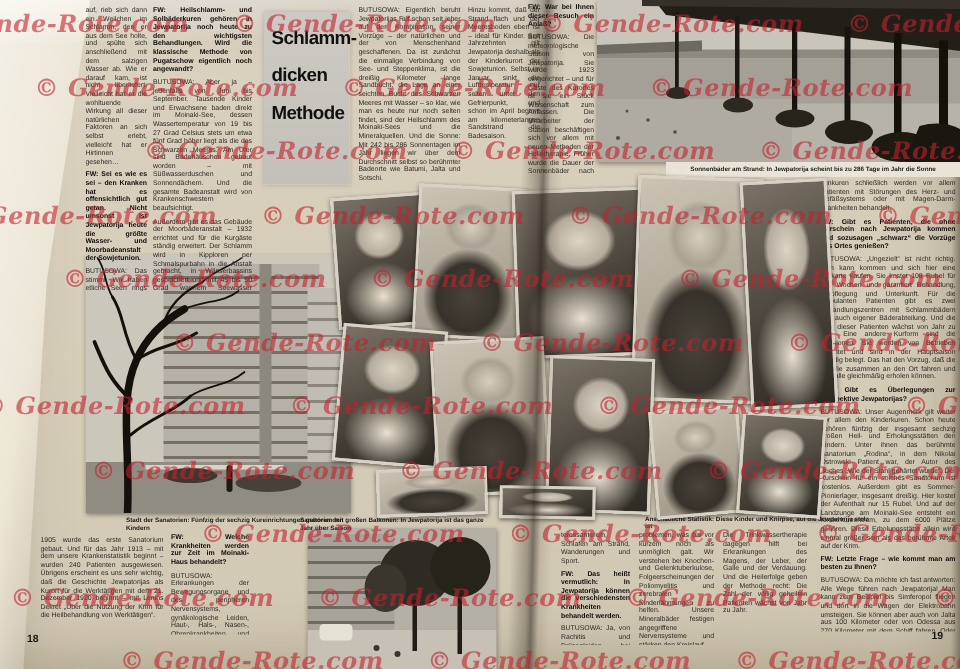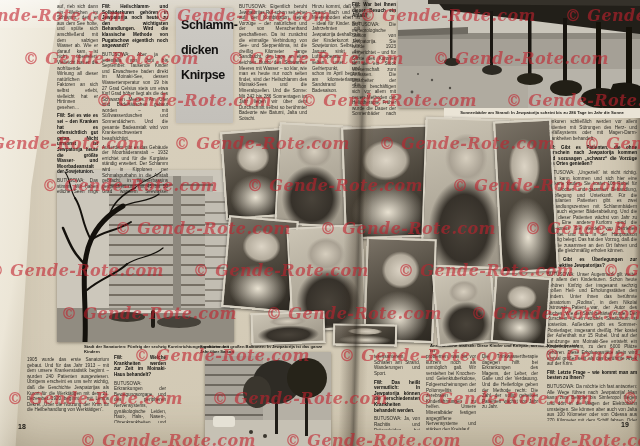--- a/index.html
+++ b/index.html
@@ -60,21 +60,21 @@
     </div>
   <div class="col" style="left:102px;top:4px;width:66px;height:190px">
       <div class="p pb">FW: Heilschlamm- und Solbäderkuren gehören in Jewpatorija noch heute zu den wichtigsten Behandlungen. Wird die klassische Methode von Pugatschow eigentlich noch angewandt?</div>
       <div class="p">BUTUSOWA: Aber ja – jedenfalls von Juni bis September. Tausende Kinder und Erwachsene baden direkt im Moinaki-See, dessen Wassertemperatur von 19 bis 27 Grad Celsius stets um etwa fünf Grad höher liegt als die des Schwarzen Meeres. Am Ufer sind Badehäuschen gebaut worden – mit Süßwasserduschen und Sonnendächern. Und die gesamte Badeanstalt wird von Krankenschwestern beaufsichtigt.</div>
       <div class="p">Außerdem gibt es das Gebäude der Moorbäderanstalt – 1932 errichtet und für die Kurgäste ständig erweitert. Der Schlamm wird in Kipploren per Schmalspurbahn in die Anstalt gebracht, in Wässerbassins gespeichert und mit 45 bis 50 Grad warmem Seewasser vermengt.</div>
     </div>
 
   <div class="title-box">
       <div class="title-line">Schlamm-</div>
       <div class="title-line">dicken</div>
-      <div class="title-line">Knirpse</div>
+      <div class="title-line">Methode</div>
     </div>
 
   <div class="col" style="left:239px;top:4px;width:68px;height:120px">
       <div class="p">BUTUSOWA: Eigentlich beruht Jewpatorijas Ruf schon seit jeher auf der Kombination seiner Vorzüge – der natürlichen und der von Menschenhand geschaffenen. Da ist zunächst die einmalige Verbindung von See- und Steppenklima, ist die dreißig Kilometer lange Sandbucht, die Lage an einer seichten Bucht des Schwarzen Meeres mit Wasser – so klar, wie man es heute nur noch selten findet, sind der Heilschlamm des Moinaki-Sees und die Mineralquellen. Und die Sonne: Mit 242 bis 286 Sonnentagen im Jahr liegen wir über dem Durchschnitt selbst so berühmter Badeorte wie Batumi, Jalta und Sotschi.</div>
     </div>
   <div class="col" style="left:312px;top:4px;width:48px;height:120px">
       <div class="p">Hinzu kommt, daß der Strand flach und der Meeresboden eben ist – ideal für Kinder. Seit Jahrzehnten gilt Jewpatorija deshalb als der Kinderkurort der Sowjetunion. Selbst im Januar sinkt die Lufttemperatur nur selten unter den Gefrierpunkt, und schon im April beginnt am kilometerlangen Sandstrand die Badesaison.</div>
     </div>
   <div class="col" style="left:352px;top:2px;width:44px;height:114px">
       <div class="p pb">FW: War bei Ihnen dieser Besuch ein Anlaß?</div>

